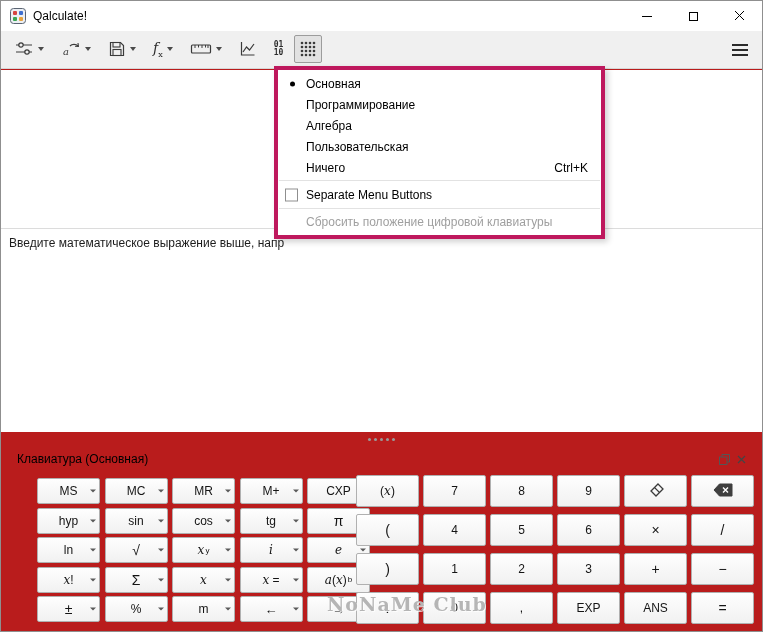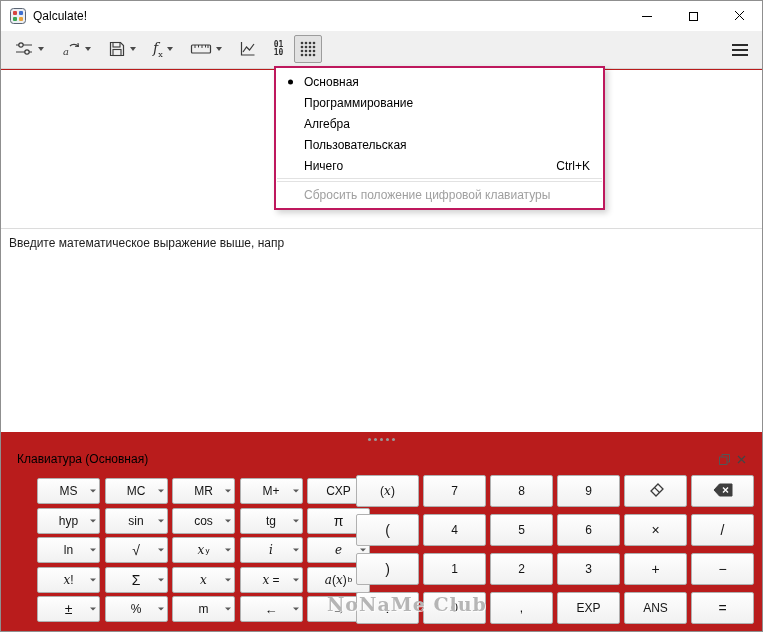--- a/index.html
+++ b/index.html
@@ -41,21 +41,21 @@
   #left-grid{position:absolute;left:8px;top:477px;display:grid;grid-template-columns:repeat(5,63px);grid-auto-rows:26px;gap:3.5px 4.5px;padding-left:28px;}
   #right-grid{position:absolute;left:355px;top:474px;display:grid;grid-template-columns:repeat(6,63px);grid-auto-rows:32px;gap:7px 4px;}
   .kbtn{position:relative;display:flex;align-items:center;justify-content:center;border:1px solid #b0b0b0;border-radius:2px;background:linear-gradient(#fefefe,#f1f1f1);font-size:12px;color:#141414;}
   .kbtn i{font-family:"DejaVu Serif",serif;font-style:italic;}
   .kbtn sup{font-size:8px;margin-left:1px;}
   .kbtn.big{font-size:14px;}
   .kbtn.arrow{font-weight:bold;font-size:13px;}
   .kchev{position:absolute;right:3px;top:50%;transform:translateY(-50%);width:0;height:0;border-left:3px solid transparent;border-right:3px solid transparent;border-top:3.5px solid #5a5a5a;}
 
   
-  .menu{position:absolute;left:273px;top:65px;width:331px;background:#fff;border:2px solid #be185d;box-shadow:3px 3px 6px rgba(0,0,0,.18);z-index:30;padding:3px 0;}
+  .menu{position:absolute;left:273px;top:65px;width:331px;background:#fff;border:4px solid #be185d;box-shadow:3px 3px 6px rgba(0,0,0,.18);z-index:30;padding:3px 0;}
   .menu-item{position:relative;height:21px;display:flex;align-items:center;padding:0 13px 0 28px;font-size:12px;color:#000;}
   .menu-item.has-checkbox{height:23px;}
   .menu-item.disabled{color:#9f9f9f;}
   .menu-item .shortcut{margin-left:auto;padding-left:20px;}
   .radio-dot{position:absolute;left:12px;top:50%;transform:translateY(-50%);width:5px;height:5px;border-radius:50%;background:#000;}
   .checkbox{position:absolute;left:7px;top:50%;transform:translateY(-50%);width:13px;height:13px;border:1px solid #8f8f8f;background:#fff;}
   .menu-sep{height:1px;background:#e2e2e2;margin:2px 1px;}
 
   .watermark{position:absolute;left:326px;top:592px;z-index:40;font-family:"DejaVu Serif",serif;font-weight:bold;font-size:19px;color:#b5b5b5;text-shadow:1px 1px 0 rgba(255,255,255,.75);letter-spacing:1px;}
 </style>
@@ -300,20 +300,24 @@
         <span>Алгебра</span>
       </div>
       <div class="menu-item">
         <span>Пользовательская</span>
       </div>
       <div class="menu-item">
         <span>Ничего</span>
         <span class="shortcut">Ctrl+K</span>
       </div>
       <div class="menu-sep"></div>
+      <div class="menu-item has-checkbox">
+        <span class="checkbox"></span>
+        <span>Separate Menu Buttons</span>
+      </div>
       <div class="menu-sep"></div>
       <div class="menu-item disabled">
         <span>Сбросить положение цифровой клавиатуры</span>
       </div>
     </div>
 
   <div class="watermark">NoNaMe Club</div>
 
 </div>
 

